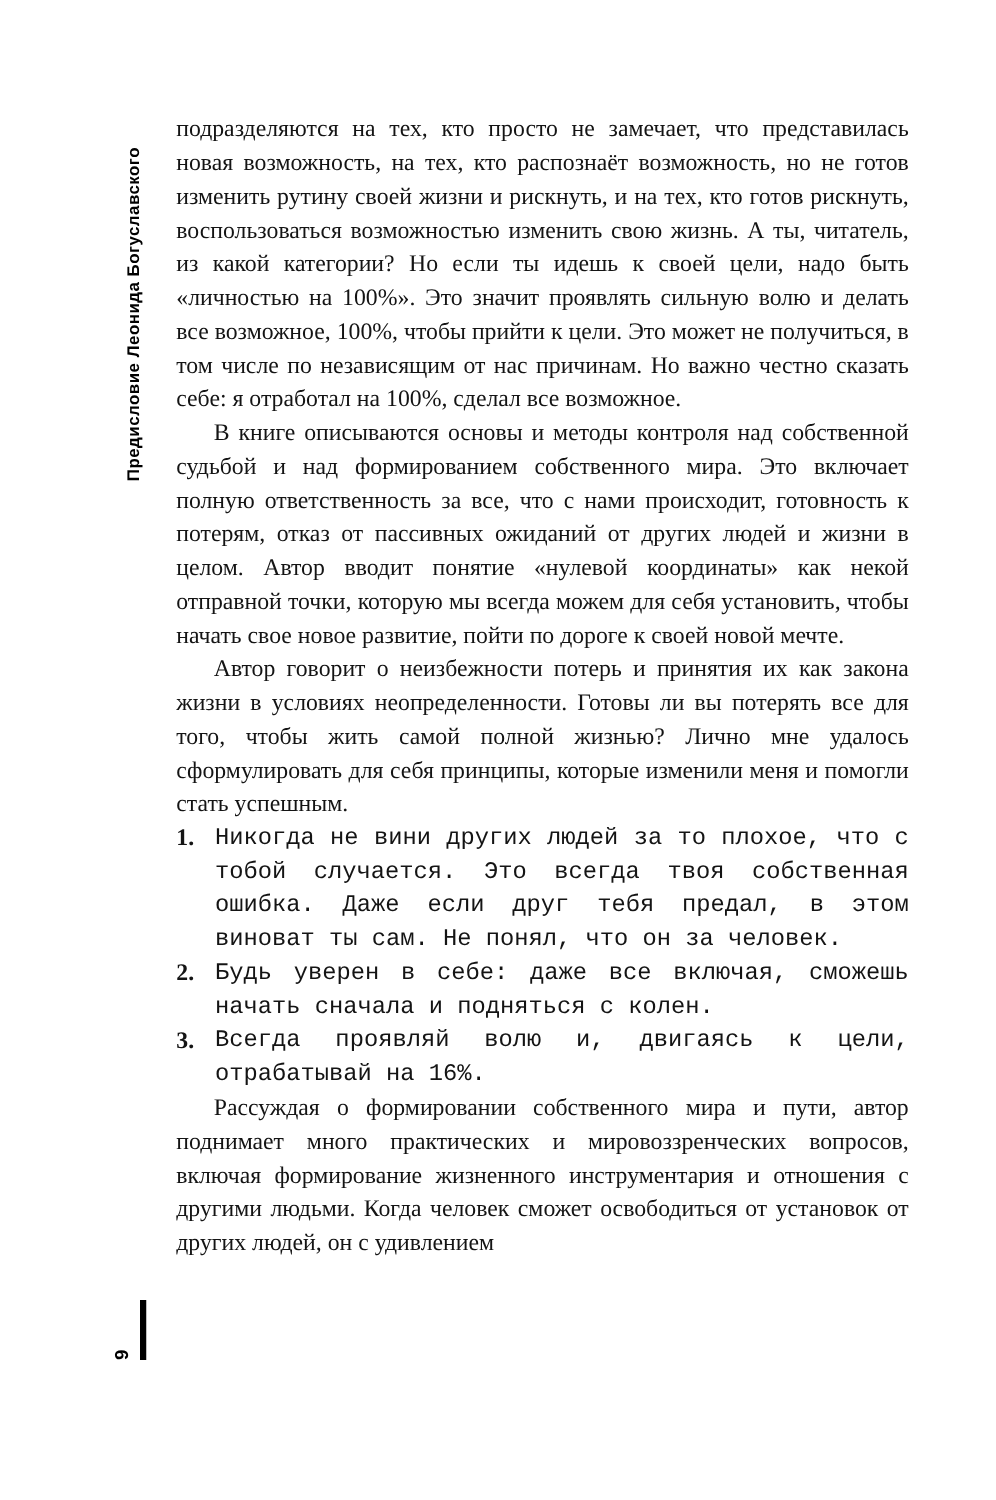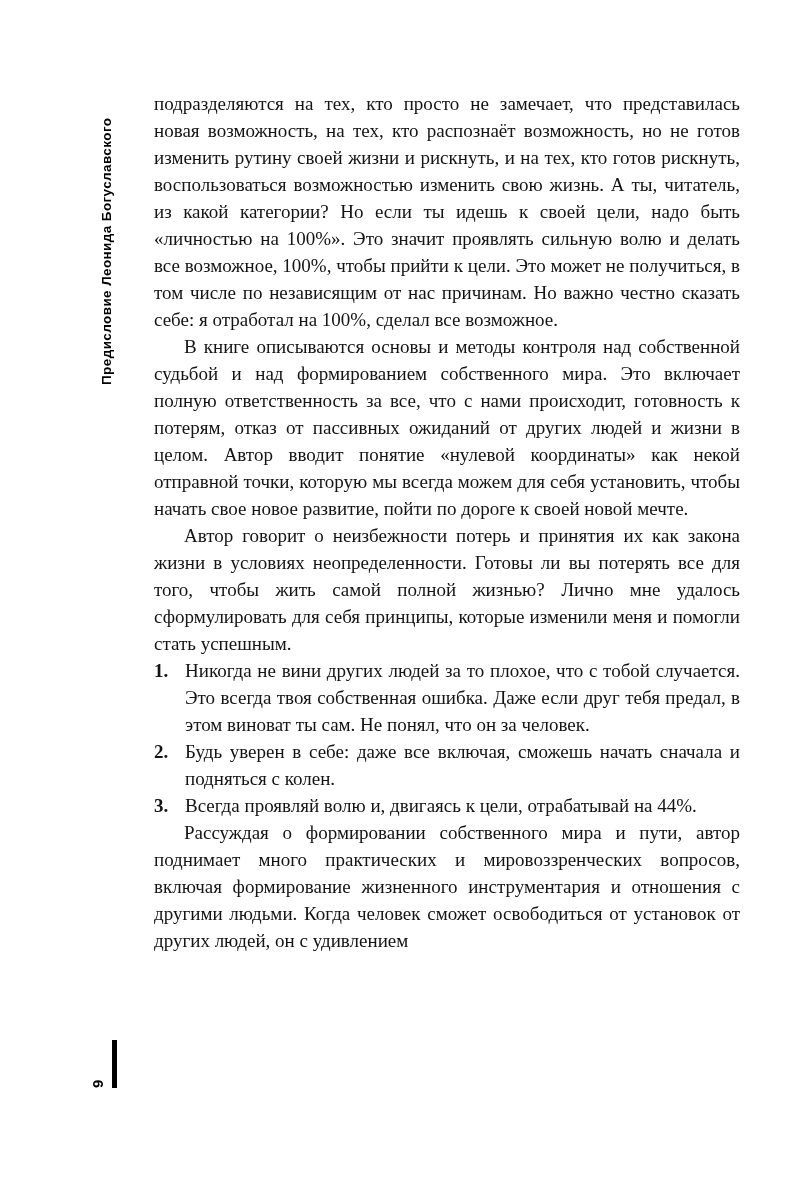--- a/index.html
+++ b/index.html
@@ -29,21 +29,21 @@
     white-space: nowrap;
     font-family: "Liberation Sans", "DejaVu Sans", sans-serif;
     font-weight: 700;
     font-size: 13.5px;
     letter-spacing: 0.4px;
     color: #000000;
   }
   
   .text-block {
     position: absolute;
-    left: 154px;
+    left: 141px;
     top: 90px;
     width: 586px;
     font-size: 19px;
     line-height: 27px;
     text-align: justify;
   }
   .para {
     margin: 0;
   }
   .para.indent {
@@ -57,20 +57,21 @@
   .num-item {
     display: flex;
   }
   .num-marker {
     flex: 0 0 31px;
     font-weight: 700;
   }
   .num-text {
     flex: 1 1 auto;
     text-align: justify;
+    font-family: Liberation Mono, monospace;
   }
   
   .pagenum {
     position: absolute;
     left: 89px;
     top: 1088px;
     transform: rotate(-90deg);
     transform-origin: 0 0;
     font-family: "Liberation Sans", "DejaVu Sans", sans-serif;
     font-weight: 700;
@@ -105,21 +106,21 @@
       <li class="num-item">
         <span class="num-marker">1.</span>
         <span class="num-text">Никогда не вини других людей за то плохое, что с тобой случается. Это всегда твоя собственная ошибка. Даже если друг тебя предал, в этом виноват ты сам. Не понял, что он за человек.</span>
       </li>
       <li class="num-item">
         <span class="num-marker">2.</span>
         <span class="num-text">Будь уверен в себе: даже все включая, сможешь начать сначала и подняться с колен.</span>
       </li>
       <li class="num-item">
         <span class="num-marker">3.</span>
-        <span class="num-text">Всегда проявляй волю и, двигаясь к цели, отрабатывай на 44%.</span>
+        <span class="num-text">Всегда проявляй волю и, двигаясь к цели, отрабатывай на 16%.</span>
       </li>
     </ol>
 
     <p class="para indent">Рассуждая о формировании собственного мира и пути, автор поднимает много практических и мировоззренческих вопросов, включая формирование жизненного инструментария и отношения с другими людьми. Когда человек сможет освободиться от установок от других людей, он с удивлением</p>
 
   </main>
 
   <span class="pagenum">9</span>
 
   <span class="page-rule"></span>

